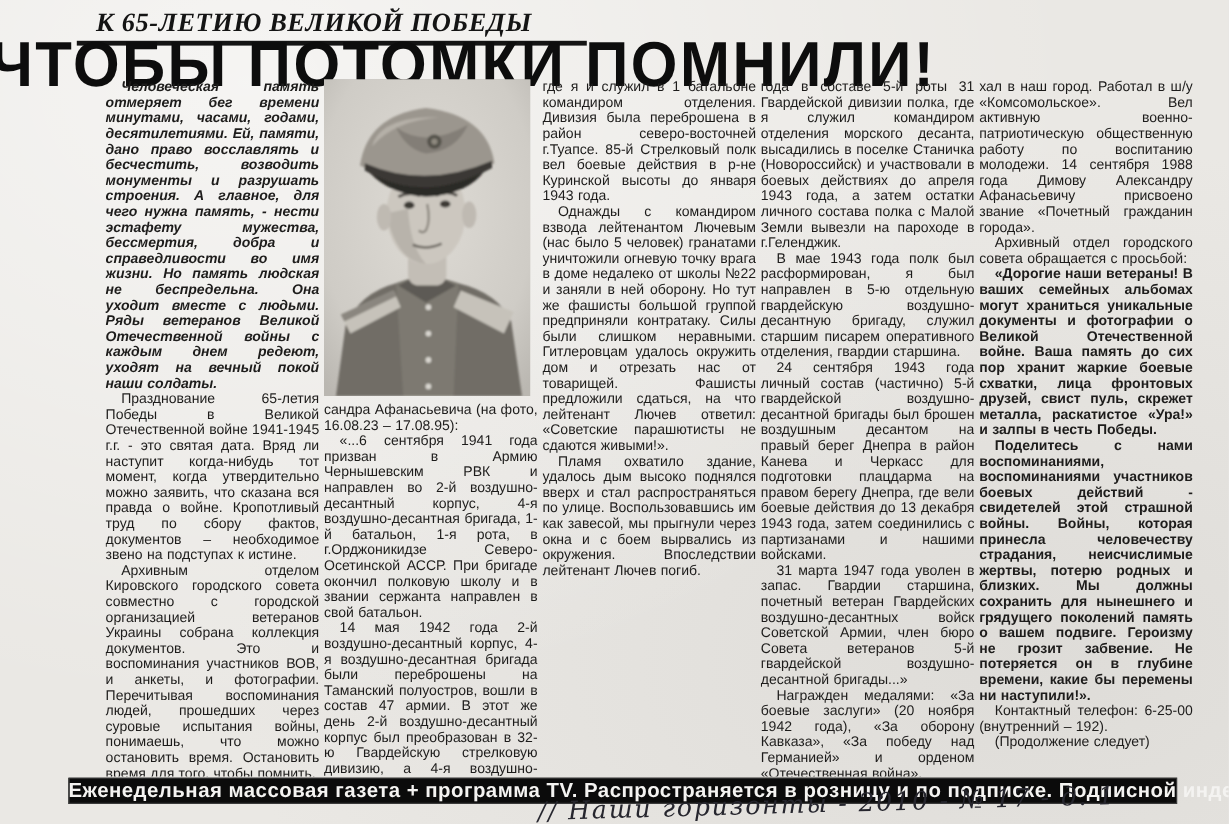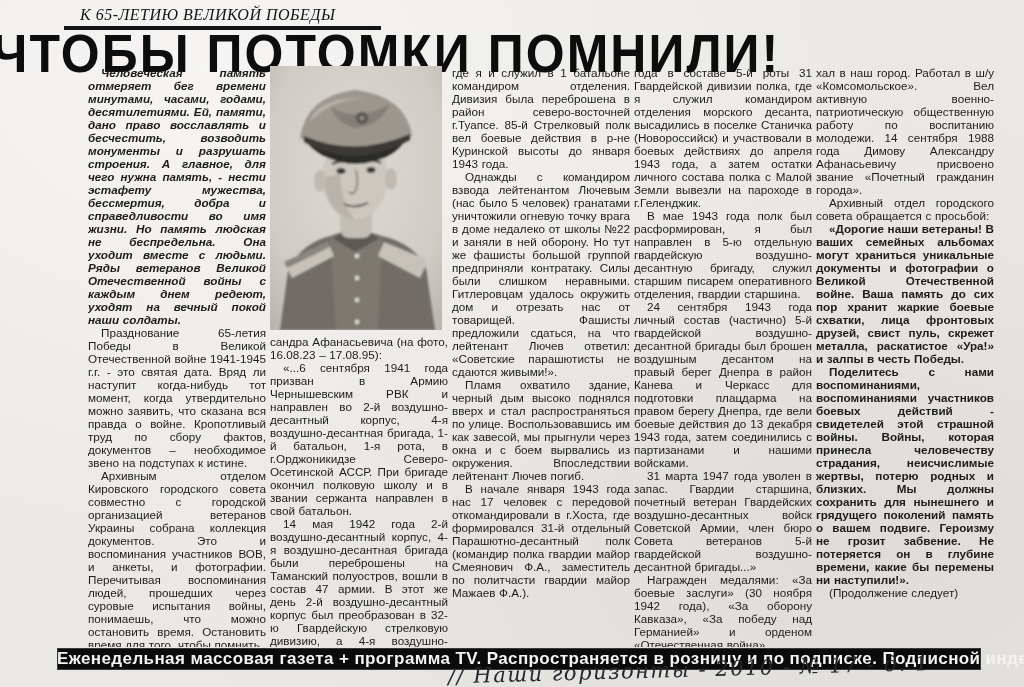--- a/index.html
+++ b/index.html
@@ -8,22 +8,22 @@
        background:#e9e7e3;}
   #page{position:relative;width:1024px;height:687px;
         background:
           radial-gradient(ellipse at 20% 10%, rgba(255,255,255,.55), rgba(255,255,255,0) 60%),
           radial-gradient(ellipse at 85% 80%, rgba(210,208,204,.5), rgba(210,208,204,0) 55%),
           #eae8e4;
         overflow:hidden;}
   
   .kicker{position:absolute;left:64px;top:6px;
           font-family:"Liberation Serif",serif;
-          font-weight:normal;font-style:italic;
-          font-size:16px;color:#141414;
+          font-weight:bold;font-style:italic;
+          font-size:22px;color:#141414;
           padding:0 46px 2px 16px;
           border-bottom:4px solid #141414;
           letter-spacing:.5px;white-space:nowrap;}
   
   .headline{position:absolute;left:0;top:26px;width:808px;}
   .headline span{display:inline-block;
           font-family:"Liberation Sans",sans-serif;
           font-weight:bold;font-size:49px;color:#0d0d0d;
           letter-spacing:2px;transform:scaleX(1.02) scaleY(1.08);
           transform-origin:center;white-space:nowrap;}
@@ -135,39 +135,39 @@
         </svg>
       </div>
       <p class="p-cont">сандра Афанасьевича (на фото, 16.08.23 – 17.08.95):</p>
       <p class="p-ind">«...6 сентября 1941 года призван в Армию Чернышевским РВК и направлен во 2-й воздушно-десантный корпус, 4-я воздушно-десантная бригада, 1-й батальон, 1-я рота, в г.Орджоникидзе Северо-Осетинской АССР. При бригаде окончил полковую школу и в звании сержанта направлен в свой батальон.</p>
       <p class="p-ind">14 мая 1942 года 2-й воздушно-десантный корпус, 4-я воздушно-десантная бригада были переброшены на Таманский полуостров, вошли в состав 47 армии. В этот же день 2-й воздушно-десантный корпус был преобразован в 32-ю Гвардейскую стрелковую дивизию, а 4-я воздушно-десантная бригада - в 85-й Стрелковый полк,</p>
     </div>
 
     <div class="col">
       <p class="p-cont">где я и служил в 1 батальоне командиром отделения. Дивизия была переброшена в район северо-восточней г.Туапсе. 85-й Стрелковый полк вел боевые действия в р-не Куринской высоты до января 1943 года.</p>
       <p class="p-ind">Однажды с командиром взвода лейтенантом Лючевым (нас было 5 человек) гранатами уничтожили огневую точку врага в доме недалеко от школы №22 и заняли в ней оборону. Но тут же фашисты большой группой предприняли контратаку. Силы были слишком неравными. Гитлеровцам удалось окружить дом и отрезать нас от товарищей. Фашисты предложили сдаться, на что лейтенант Лючев ответил: «Советские парашютисты не сдаются живыми!».</p>
-      <p class="p-ind">Пламя охватило здание, черный дым высоко поднялся вверх и стал распространяться по улице. Воспользовавшись им как завесой, мы прыгнули через окна и с боем вырвались из окружения. Впоследствии лейтенант Лючев погиб.</p>
-      <p class="p-ind">В начале января 1943 года нас 17 человек с передовой откомандировали в г.Хоста, где формировался 31-й отдельный Парашютно-десантный полк (командир полка гвардии майор Смеянович Ф.А., заместитель по политчасти гвардии майор Мажаев Ф.А.).</p>
+      <p class="p-ind">Пламя охватило здание, удалось дым высоко поднялся вверх и стал распространяться по улице. Воспользовавшись им как завесой, мы прыгнули через окна и с боем вырвались из окружения. Впоследствии лейтенант Лючев погиб.</p>
 
     </div>
 
     <div class="col">
       <p class="p-cont">года в составе 5-й роты 31 Гвардейской дивизии полка, где я служил командиром отделения морского десанта, высадились в поселке Станичка (Новороссийск) и участвовали в боевых действиях до апреля 1943 года, а затем остатки личного состава полка с Малой Земли вывезли на пароходе в г.Геленджик.</p>
       <p class="p-ind">В мае 1943 года полк был расформирован, я был направлен в 5-ю отдельную гвардейскую воздушно-десантную бригаду, служил старшим писарем оперативного отделения, гвардии старшина.</p>
       <p class="p-ind">24 сентября 1943 года личный состав (частично) 5-й гвардейской воздушно-десантной бригады был брошен воздушным десантом на правый берег Днепра в район Канева и Черкасс для подготовки плацдарма на правом берегу Днепра, где вели боевые действия до 13 декабря 1943 года, затем соединились с партизанами и нашими войсками.</p>
       <p class="p-ind">31 марта 1947 года уволен в запас. Гвардии старшина, почетный ветеран Гвардейских воздушно-десантных войск Советской Армии, член бюро Совета ветеранов 5-й гвардейской воздушно-десантной бригады...»</p>
-      <p class="p-ind">Награжден медалями: «За боевые заслуги» (30 ноября 1942 года), «За оборону Кавказа», «За победу над Германией» и орденом «Отечественная война».</p>
+      <p class="p-ind">Награжден медалями: «За боевые заслуги» (20 ноября 1942 года), «За оборону Кавказа», «За победу над Германией» и орденом «Отечественная война».</p>
 
     </div>
 
     <div class="col">
       <p class="p-cont">хал в наш город. Работал в ш/у «Комсомольское». Вел активную военно-патриотическую общественную работу по воспитанию молодежи. 14 сентября 1988 года Димову Александру Афанасьевичу присвоено звание «Почетный гражданин города».</p>
       <p class="p-ind">Архивный отдел городского совета обращается с просьбой:</p>
       <p class="p-appeal p-ind">«Дорогие наши ветераны! В ваших семейных альбомах могут храниться уникальные документы и фотографии о Великой Отечественной войне. Ваша память до сих пор хранит жаркие боевые схватки, лица фронтовых друзей, свист пуль, скрежет металла, раскатистое «Ура!» и залпы в честь Победы.</p>
       <p class="p-appeal p-ind">Поделитесь с нами воспоминаниями, воспоминаниями участников боевых действий - свидетелей этой страшной войны. Войны, которая принесла человечеству страдания, неисчислимые жертвы, потерю родных и близких. Мы должны сохранить для нынешнего и грядущего поколений память о вашем подвиге. Героизму не грозит забвение. Не потеряется он в глубине времени, какие бы перемены ни наступили!».</p>
+      <p class="p-ind">Контактный телефон: 6-25-00 (внутренний – 192).</p>
       <p class="p-follow p-ind">(Продолжение следует)</p>
 
     </div>
 
   </div>
 
   <div class="banner">Еженедельная массовая газета + программа TV. Распространяется в розницу и по подписке. Подписной индекс: 22029.</div>
 
   <div class="handnote">// Наши горизонты - 2010 - № 17 - д. 1</div>
 

